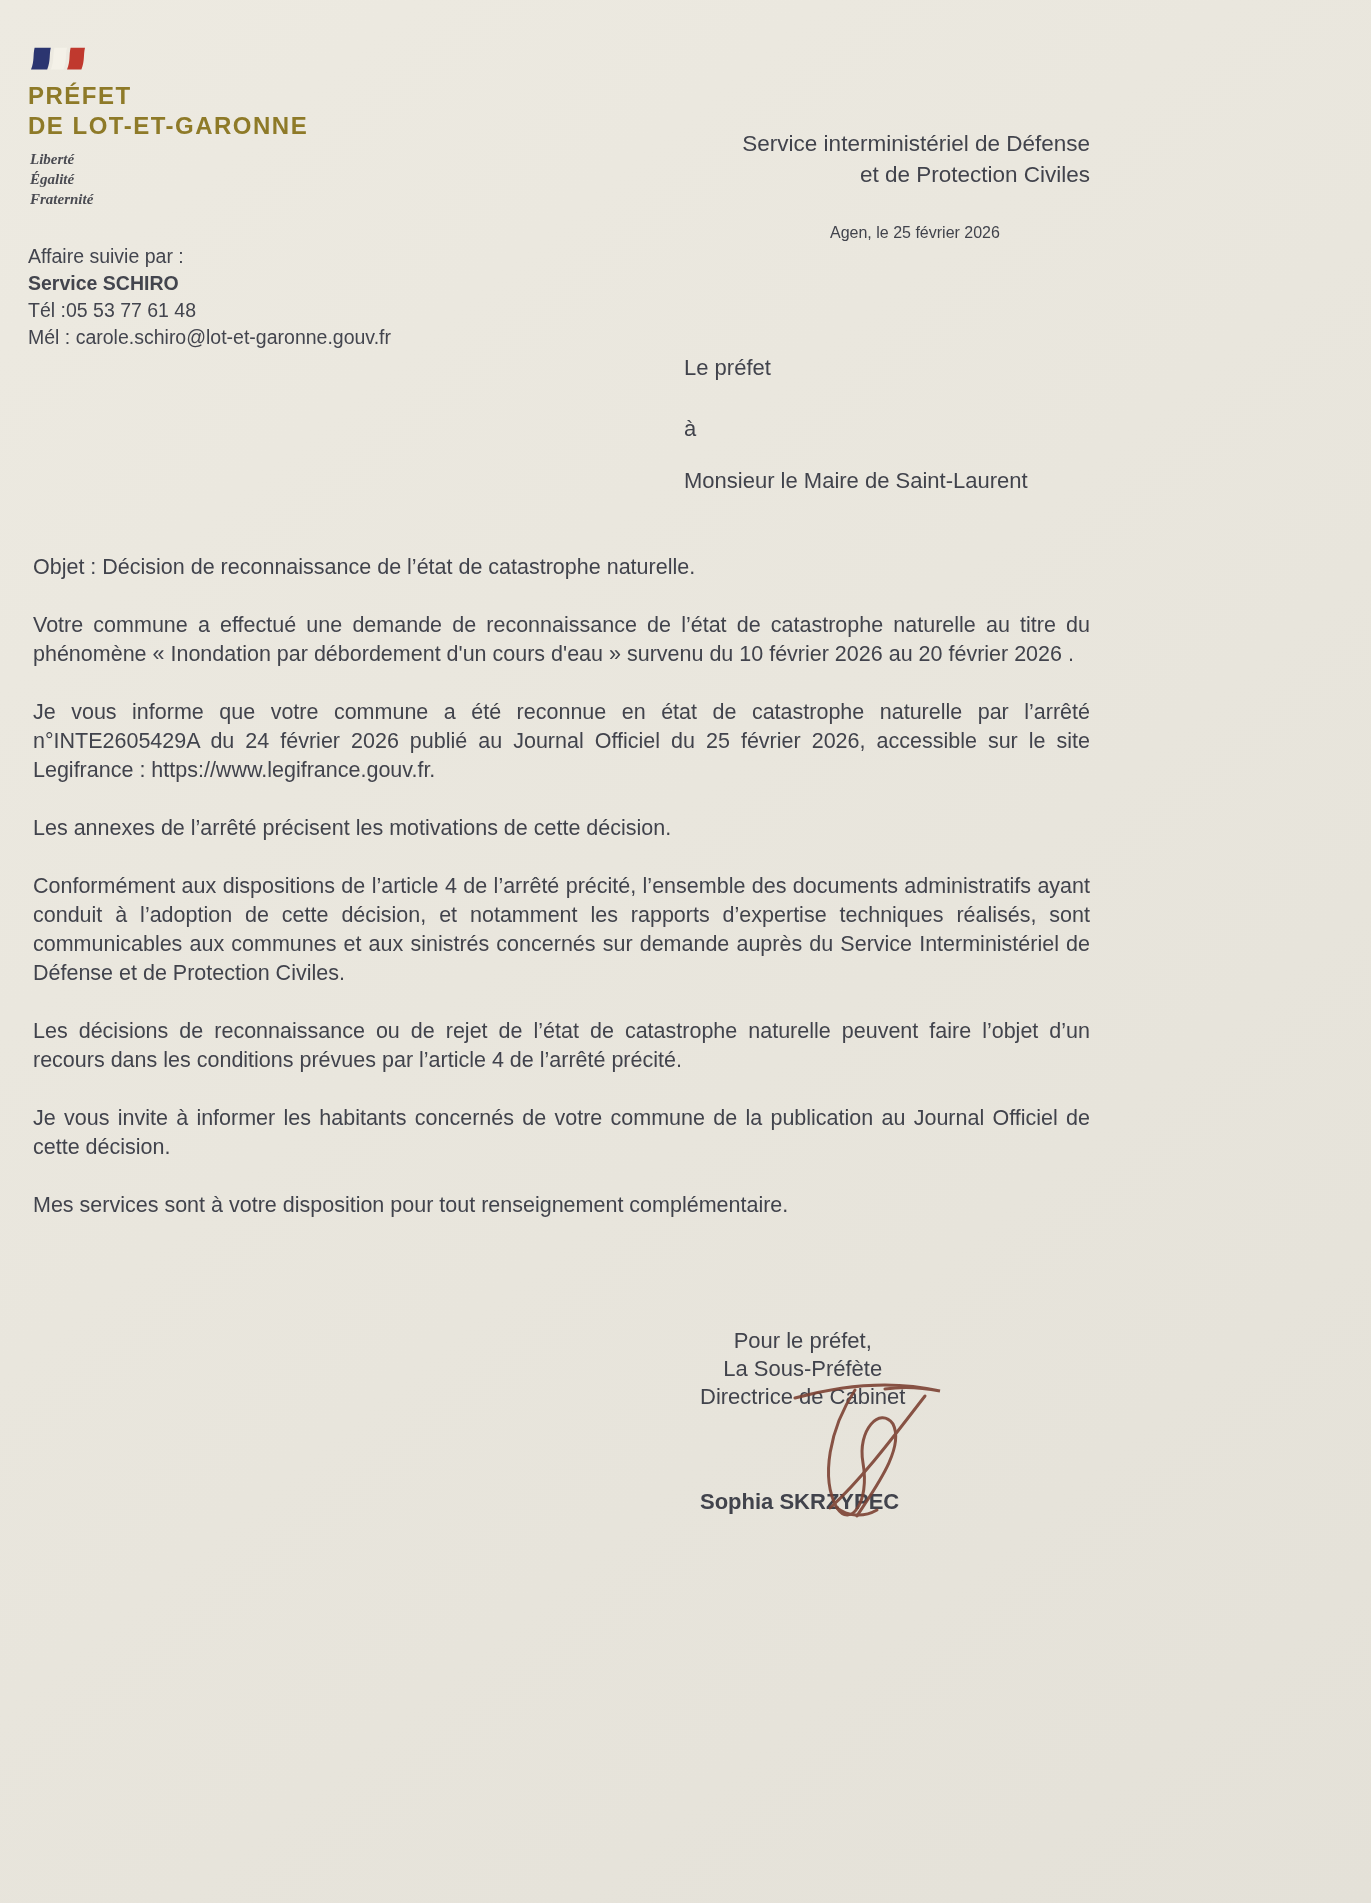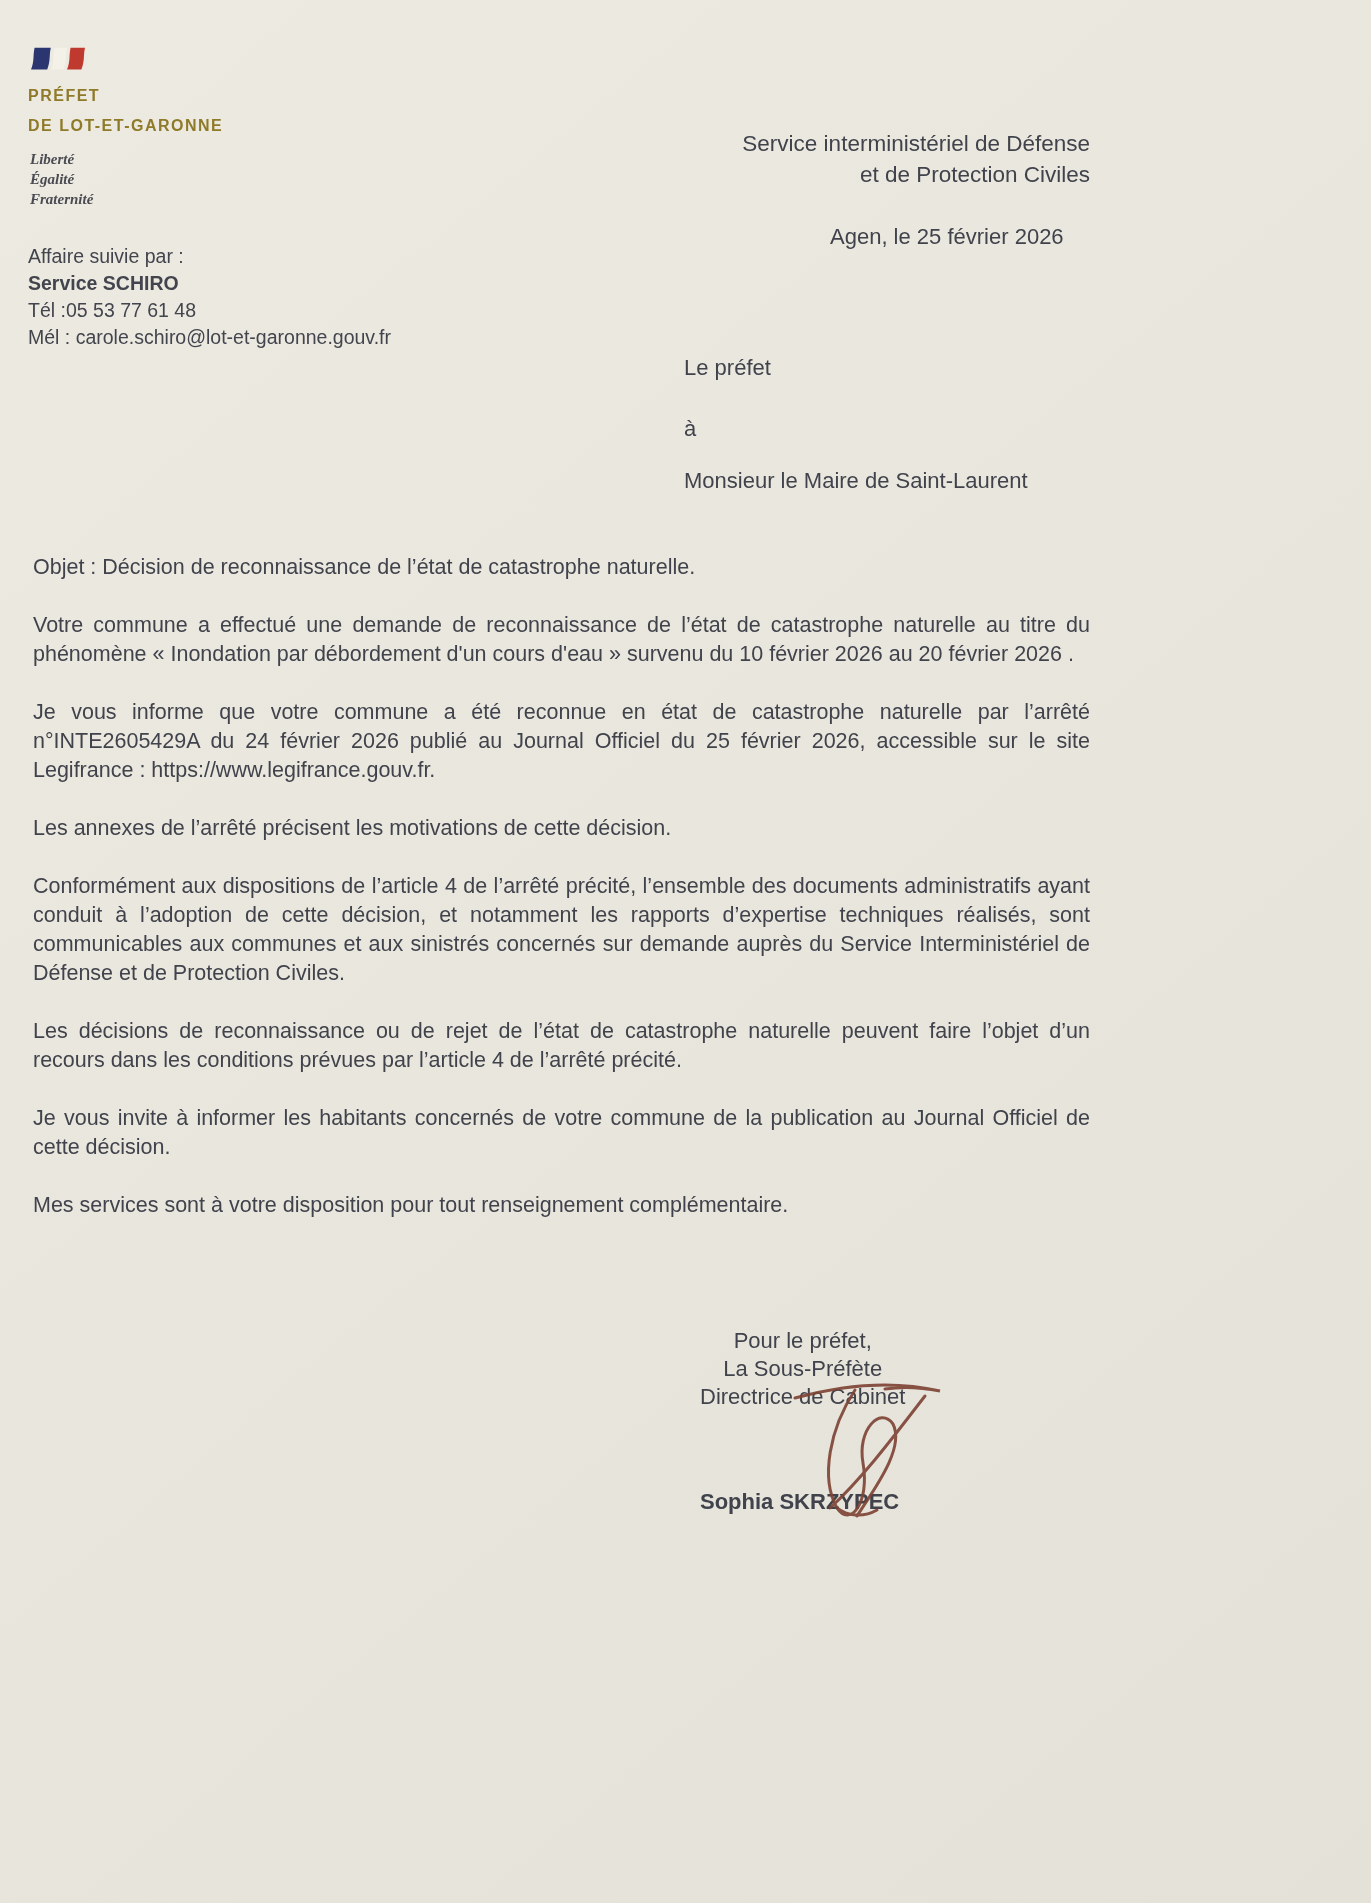--- a/index.html
+++ b/index.html
@@ -13,21 +13,21 @@
     width:1371px; height:1903px;
     background:linear-gradient(140deg, #edeae1 0%, #e9e6dd 45%, #e4e1d8 100%);
     color:#41434c;
     overflow:hidden;
   }
 
   
   .logo-block { position:absolute; left:28px; top:46px; }
   .flag { display:block; margin-bottom:8px; margin-left:2px; }
   .prefet-line {
-    font-size:16px; font-weight:bold; letter-spacing:1.5px;
+    font-size:24px; font-weight:bold; letter-spacing:1.5px;
     color:#8e7a28; line-height:30px; white-space:nowrap;
   }
   .motto {
     margin-top:8px; margin-left:2px;
     font-family:"Liberation Serif", serif;
     font-style:italic; font-weight:bold;
     font-size:15px; line-height:20px; color:#4a4b52;
   }
 
   .contact-block {
@@ -36,21 +36,21 @@
   }
   .contact-block .bold { font-weight:bold; }
 
   
   .service-block {
     position:absolute; left:670px; top:128px; width:420px;
     text-align:right; font-size:22.5px; line-height:31px; color:#41434c;
   }
   .date-line {
     position:absolute; left:830px; top:224px;
-    font-size:22px; color:#41434c; white-space:nowrap;
+    font-size:16px; color:#41434c; white-space:nowrap;
   }
   .addr-from   { position:absolute; left:684px; top:355px; font-size:22px; }
   .addr-prep   { position:absolute; left:684px; top:416px; font-size:22px; }
   .addr-to     { position:absolute; left:684px; top:468px; font-size:22px; white-space:nowrap; }
 
   
   .letter-body {
     position:absolute; left:33px; top:553px; width:1057px;
     font-size:21.5px; line-height:29px; color:#41434c;
   }

